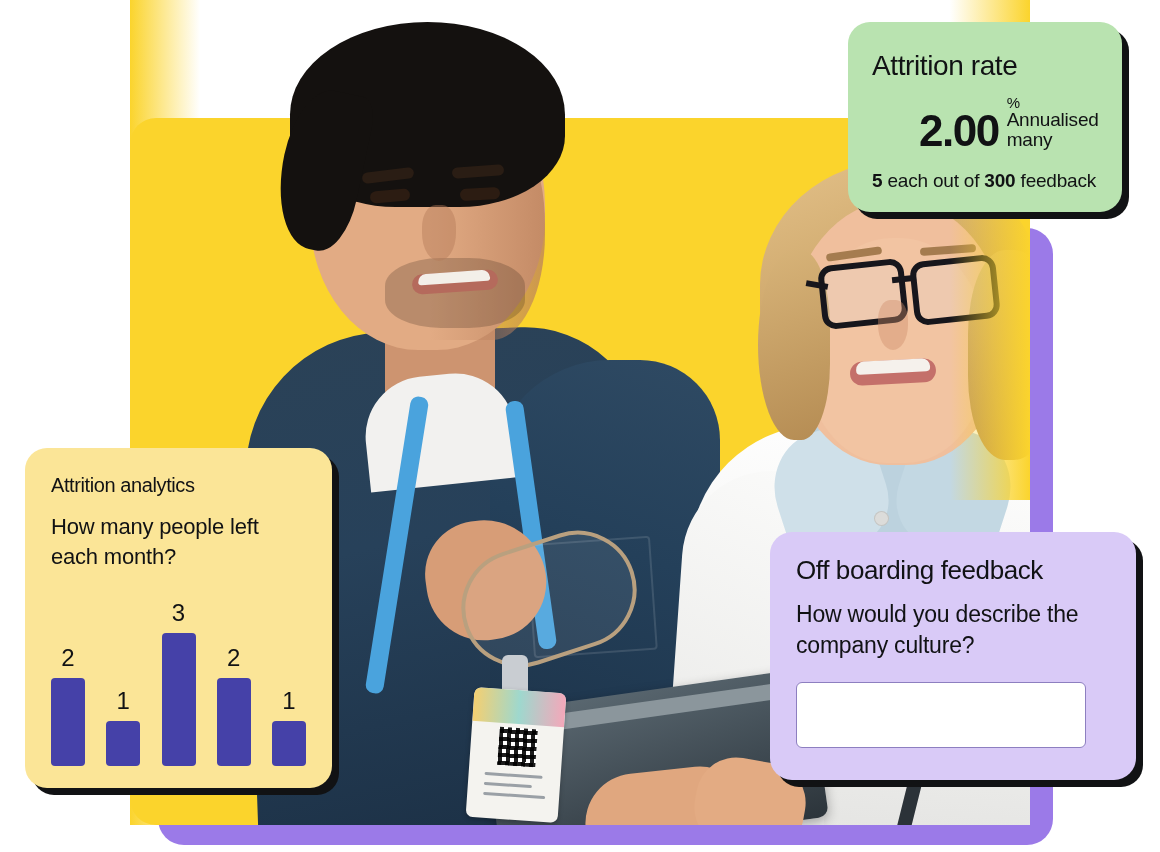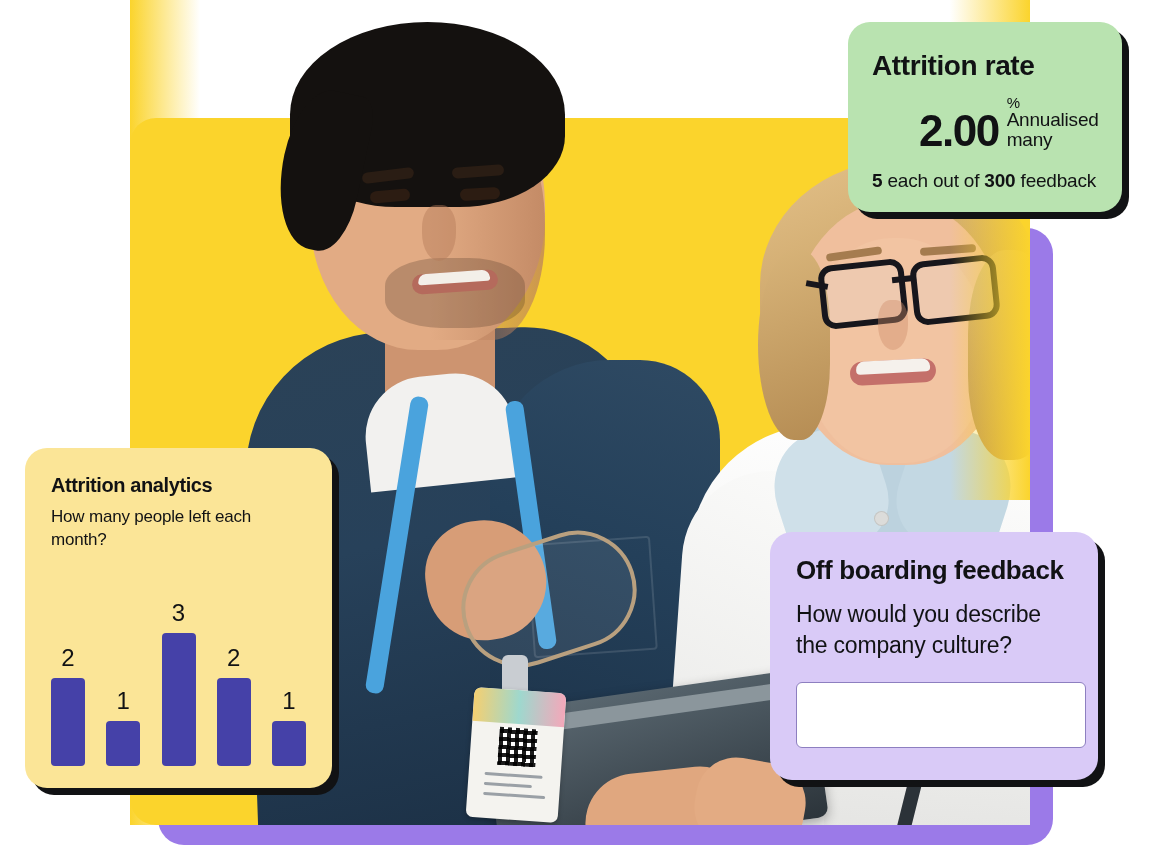--- a/index.html
+++ b/index.html
@@ -279,28 +279,28 @@
   }
   .card-yellow {
     left: 25px; top: 448px;
     width: 307px; height: 340px;
     background: #fbe597;
     border-radius: 22px;
     padding: 26px 26px 0 26px;
   }
   .card-violet {
     left: 770px; top: 532px;
-    width: 328px; height: 248px;
+    width: 366px; height: 248px;
     background: #d9caf7;
     border-radius: 22px;
     padding: 24px 26px 0 26px;
   }
 
   .card-title {
-    font-weight: bold;
+    font-weight: normal;
     color: #111214;
     letter-spacing: -0.4px;
     margin: 0;
     line-height: 1.12;
   }
   .card-green .card-title { font-size: 28px; }
   .card-yellow .card-title { font-size: 20px; }
   .card-violet .card-title { font-size: 26px; }
 
   .metric-row {
@@ -336,24 +336,24 @@
   }
   .metric-sub {
     margin-top: 18px;
     font-size: 19px;
     color: #111214;
     letter-spacing: -0.2px;
   }
   .metric-sub b { font-weight: bold; }
 
   .card-question {
-    font-size: 17px;
+    font-size: 22px;
     color: #111214;
     line-height: 1.33;
-    margin-top: 10px;
+    margin-top: 16px;
     letter-spacing: -0.2px;
   }
   .card-violet .card-question { font-size: 23px; margin-top: 14px; }
 
   
   .chart {
     position: absolute;
     left: 26px;
     bottom: 22px;
     width: 255px;

